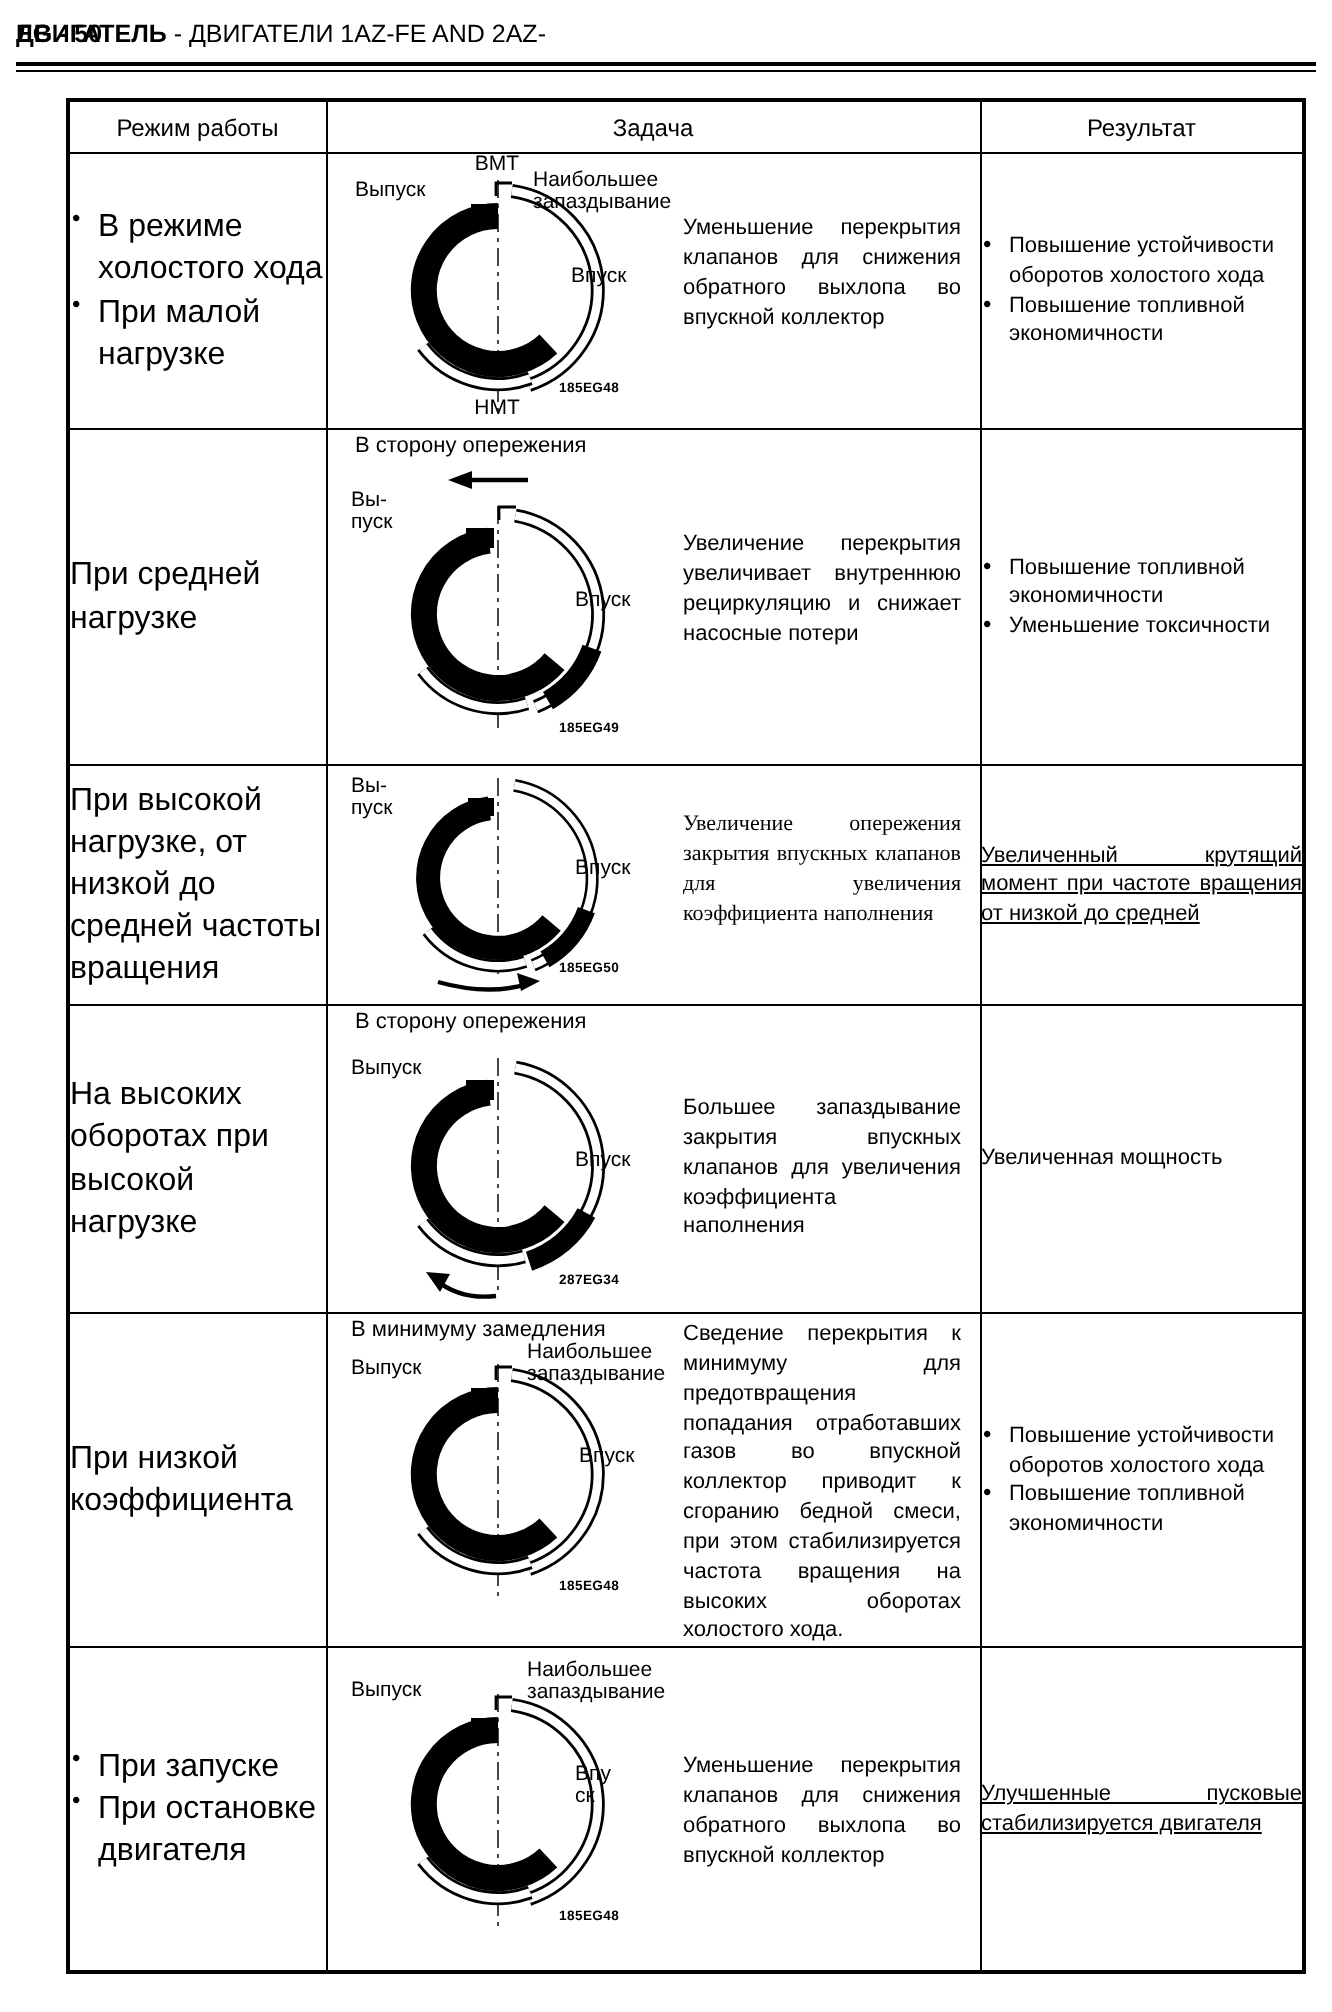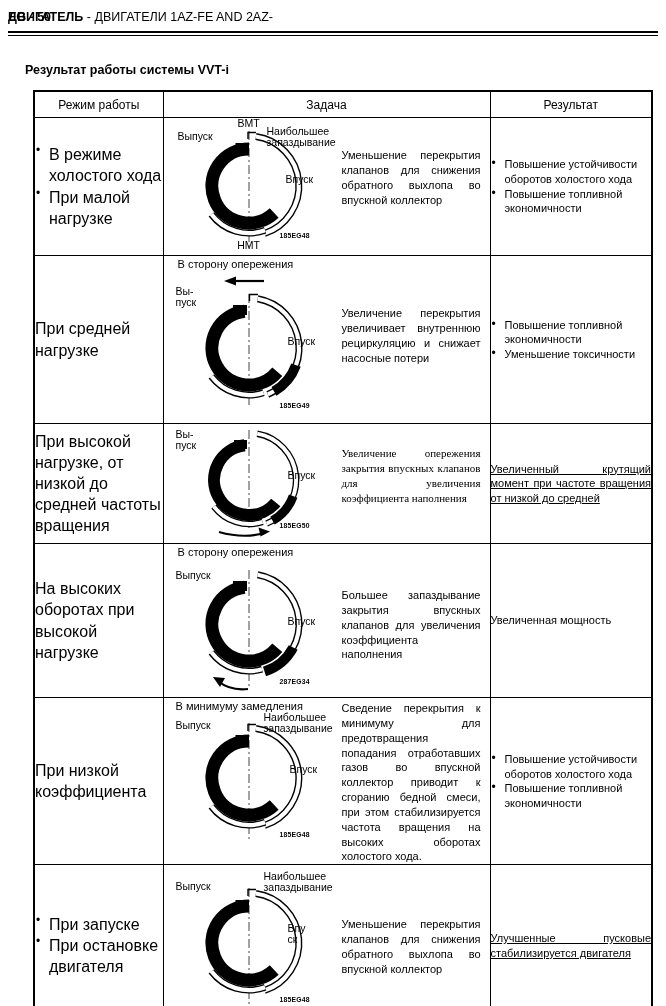--- a/index.html
+++ b/index.html
@@ -53,21 +53,20 @@
 <body>
 
 <div class="page">
 
   <div class="runhead">
     <div class="left">EG - 50</div>
     <div class="center"><b>ДВИГАТЕЛЬ</b><span> - ДВИГАТЕЛИ 1AZ-FE AND 2AZ-</span></div>
   </div>
   <div class="rule"></div>
 
-  <div class="sec-title">Результат работы системы VVT-i</div>
 
   <table class="vvt">
     <colgroup>
         <col class="c-mode">
         <col class="c-task">
         <col class="c-res">
       </colgroup>
     <tbody>
         <tr>
       <th>Режим работы</th>

